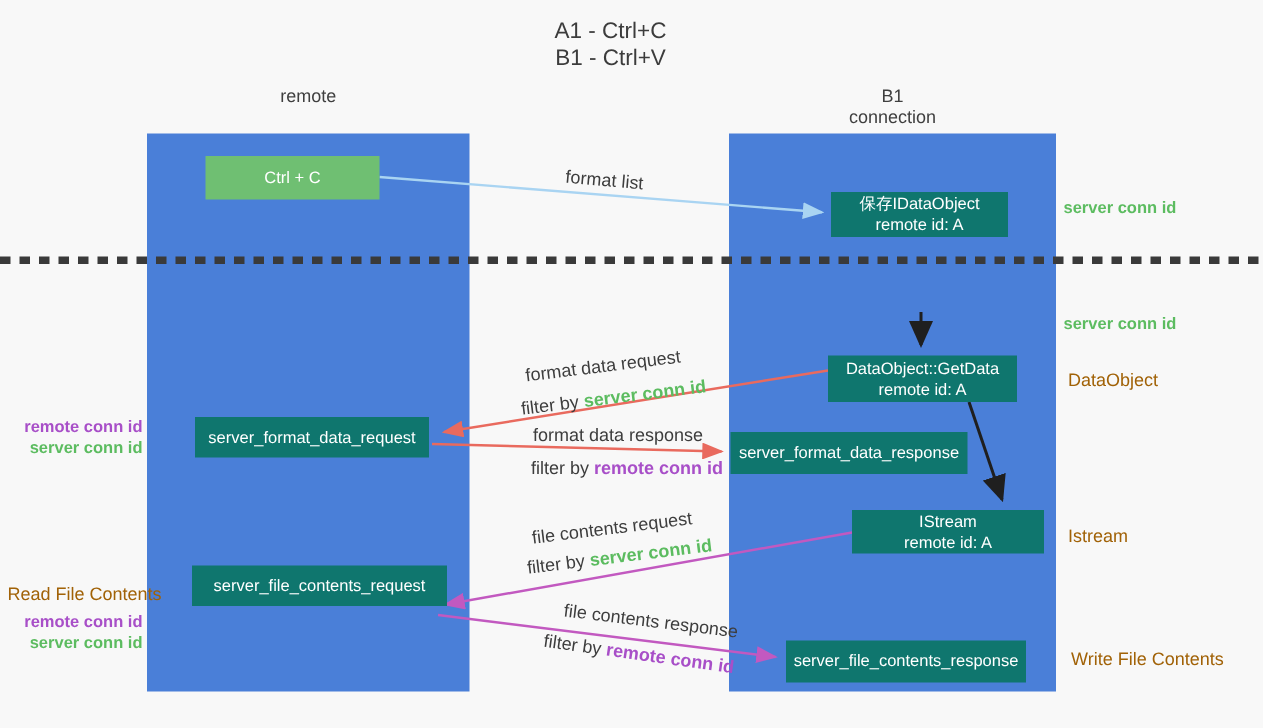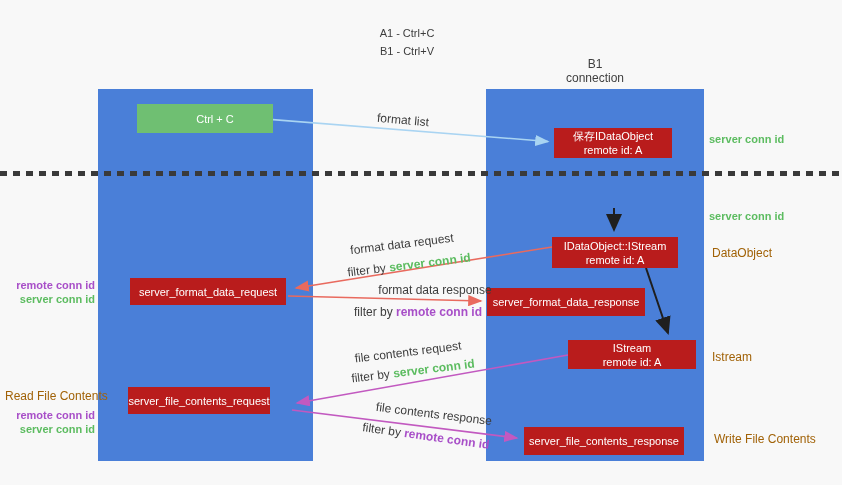--- a/index.html
+++ b/index.html
@@ -1,47 +1,48 @@
 <!DOCTYPE html>
 <html><head>
 <meta charset="utf-8">
 <style>
   html,body{margin:0;padding:0;}
   body{font-family:"Liberation Sans","DejaVu Sans",sans-serif;background:#f8f8f8;}
   .stage{position:relative;width:842px;height:485px;background:#f8f8f8;overflow:hidden;}
-  .title{position:absolute;left:407px;top:24px;transform:translateX(-50%);text-align:center;
-         font-size:11px;line-height:18px;color:#3c3c3c;white-space:nowrap;}
+  .title{position:absolute;left:407px;top:12px;transform:translateX(-50%);text-align:center;
+         font-size:15px;line-height:18px;color:#3c3c3c;white-space:nowrap;}
   .colhead{position:absolute;text-align:center;font-size:12px;line-height:14px;color:#3f3f3f;}
   .col{position:absolute;top:89px;height:372px;background:#4a7fd8;}
   .col-left{left:98px;width:215px;}
   .col-right{left:486px;width:218px;}
   svg.arrows{position:absolute;left:0;top:0;width:842px;height:485px;pointer-events:none;}
   .node{position:absolute;display:flex;flex-direction:column;align-items:center;justify-content:center;
         color:#fff;font-size:11px;line-height:14px;text-align:center;white-space:nowrap;}
   .node.green{background:#6fbf72;}
-  .node.orange{background:#b91c1c;}
+  .node.orange{background:#0f766e;}
   .flowlabel{position:absolute;font-size:12px;color:#3d3d3d;white-space:nowrap;
              transform:translate(-50%,-50%);}
   .green-t{color:#5cbc60;font-weight:bold;}
   .purple-t{color:#a84fc8;font-weight:bold;}
   .sidelabel{position:absolute;font-size:12px;color:#a16207;white-space:nowrap;}
   .sidegroup{position:absolute;text-align:right;font-size:11px;line-height:14px;font-weight:bold;white-space:nowrap;}
   .rightgreen{position:absolute;font-size:11px;font-weight:bold;color:#5cbc60;white-space:nowrap;}
 </style>
 </head>
 <body>
 
 <div class="stage">
 
   <div class="title">
     <div>A1 - Ctrl+C</div>
     <div>B1 - Ctrl+V</div>
   </div>
 
   <div class="colhead" style="left:98px;top:57px;width:215px;">
+    <div>remote</div>
   </div>
   <div class="colhead" style="left:486px;top:57px;width:218px;">
     <div>B1</div>
     <div>connection</div>
   </div>
 
   <div class="col col-left"></div>
   <div class="col col-right"></div>
 
   <svg class="arrows" viewBox="0 0 842 485">
@@ -70,66 +71,66 @@
 
     <line x1="552" y1="247" x2="296" y2="288" stroke="#e96a5e" stroke-width="1.6" marker-end="url(#mred)"></line>
 
     <line x1="288" y1="296" x2="481" y2="301" stroke="#e96a5e" stroke-width="1.6" marker-end="url(#mred)"></line>
 
     <line x1="568" y1="355" x2="297" y2="403" stroke="#c259c0" stroke-width="1.6" marker-end="url(#mmag)"></line>
 
     <line x1="292" y1="410" x2="517" y2="438" stroke="#c259c0" stroke-width="1.6" marker-end="url(#mmag)"></line>
   </svg>
 
-  <div class="node green" style="left:137px;top:104px;width:116px;height:29px;padding-left:20px;">
+  <div class="node green" style="left:137px;top:104px;width:116px;height:29px;">
     <div>Ctrl + C</div>
   </div>
 
   <div class="node orange" style="left:554px;top:128px;width:118px;height:30px;">
     <div>保存IDataObject</div>
     <div>remote id: A</div>
   </div>
 
 
   <div class="node orange" style="left:552px;top:237px;width:126px;height:31px;">
-    <div>IDataObject::IStream</div>
+    <div>DataObject::GetData</div>
     <div>remote id: A</div>
   </div>
 
   <div class="node orange" style="left:130px;top:278px;width:156px;height:27px;">
     <div>server_format_data_request</div>
   </div>
 
   <div class="node orange" style="left:487px;top:288px;width:158px;height:28px;">
     <div>server_format_data_response</div>
   </div>
 
   <div class="node orange" style="left:568px;top:340px;width:128px;height:29px;">
     <div>IStream</div>
     <div>remote id: A</div>
   </div>
 
-  <div class="node orange" style="left:128px;top:387px;width:142px;height:27px;">
+  <div class="node orange" style="left:128px;top:377px;width:170px;height:27px;">
     <div>server_file_contents_request</div>
   </div>
 
   <div class="node orange" style="left:524px;top:427px;width:160px;height:28px;">
     <div>server_file_contents_response</div>
   </div>
 
   <div class="flowlabel" style="left:403px;top:120px;transform:translate(-50%,-50%) rotate(5deg);">format list</div>
 
   <div class="flowlabel" style="left:402px;top:244px;transform:translate(-50%,-50%) rotate(-7deg);">format data request</div>
 
   <div class="flowlabel" style="left:409px;top:265px;transform:translate(-50%,-50%) rotate(-7deg);">
     <span>filter by</span>
     <span class="green-t">server conn id</span>
   </div>
 
-  <div class="flowlabel" style="left:435px;top:290px;">format data response</div>
+  <div class="flowlabel" style="left:412px;top:290px;">format data response</div>
 
   <div class="flowlabel" style="left:418px;top:312px;">
     <span>filter by</span>
     <span class="purple-t">remote conn id</span>
   </div>
 
   <div class="flowlabel" style="left:408px;top:352px;transform:translate(-50%,-50%) rotate(-7deg);">file contents request</div>
 
   <div class="flowlabel" style="left:413px;top:371px;transform:translate(-50%,-50%) rotate(-7deg);">
     <span>filter by</span>

